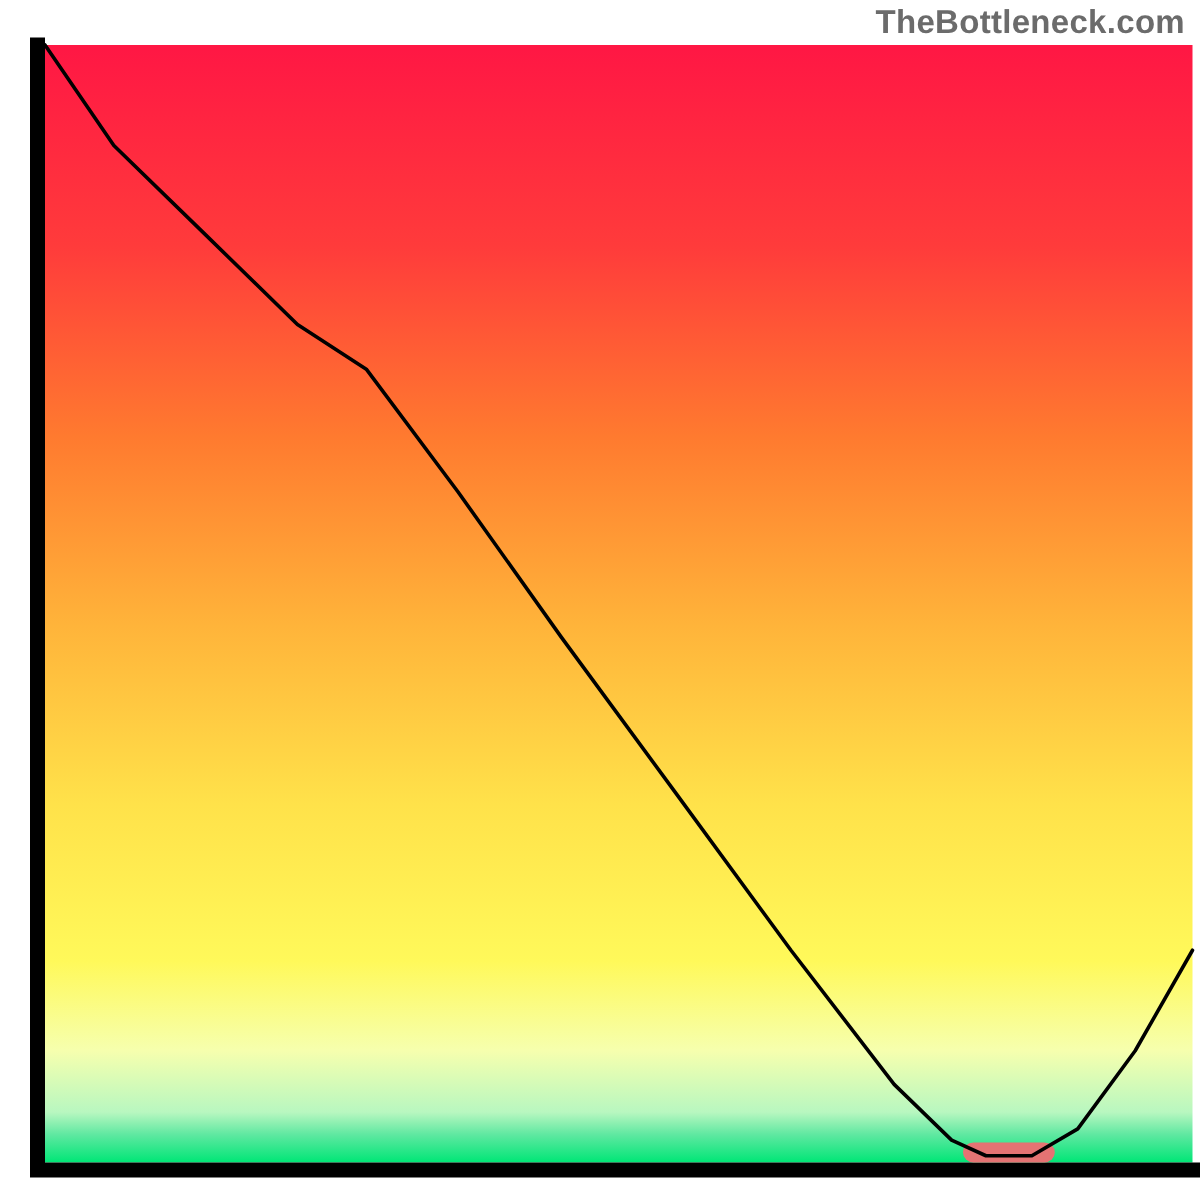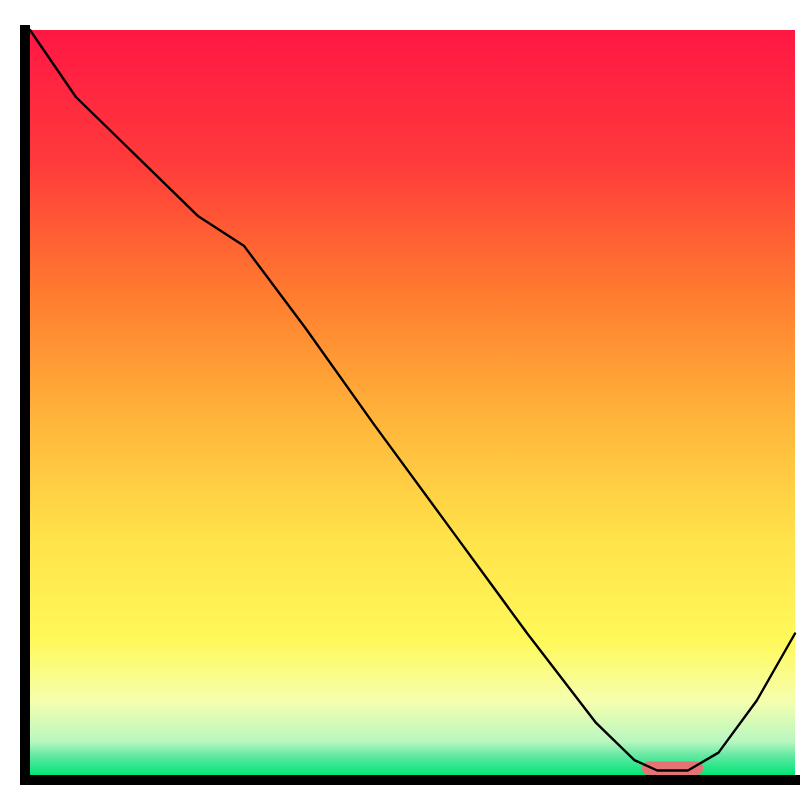--- a/index.html
+++ b/index.html
@@ -25,20 +25,21 @@
     letter-spacing: 0.2px;
   }
   svg {
     display: block;
   }
 </style>
 </head>
 <body>
 
 <div class="wrap">
+  <div class="watermark">TheBottleneck.com</div>
 
   <svg id="chart-svg" width="800" height="800" viewBox="0 0 800 800">
     <defs>
       <linearGradient id="bg-grad" x1="0" y1="0" x2="0" y2="1">
           <stop offset="0%" stop-color="#ff1744"></stop>
           <stop offset="18%" stop-color="#ff3b3b"></stop>
           <stop offset="35%" stop-color="#ff7a2f"></stop>
           <stop offset="52%" stop-color="#ffb43a"></stop>
           <stop offset="68%" stop-color="#ffe24a"></stop>
           <stop offset="82%" stop-color="#fff95a"></stop>

